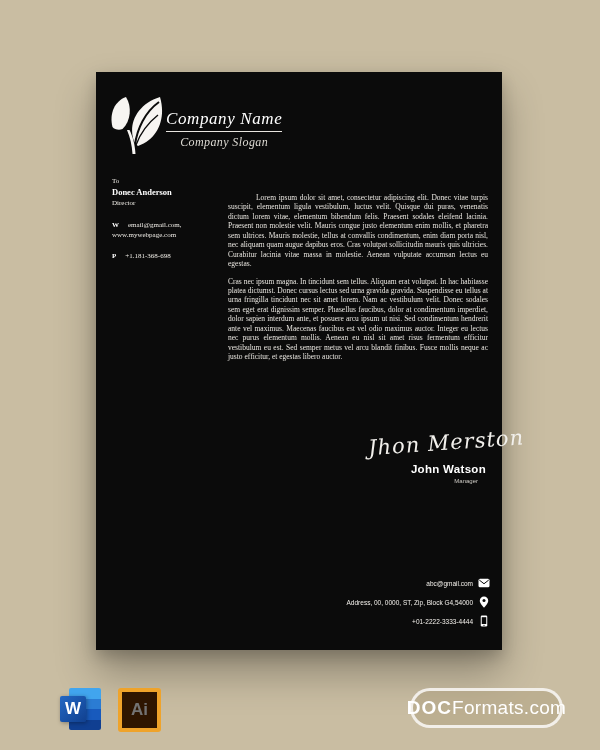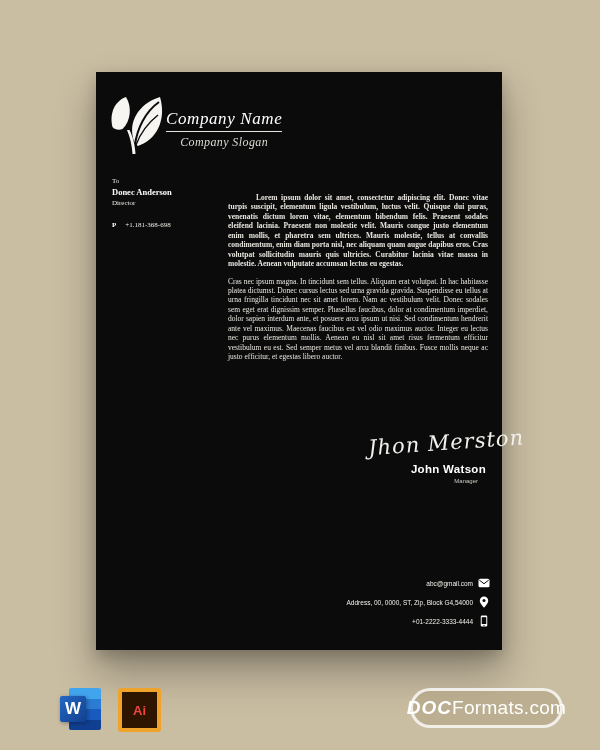--- a/index.html
+++ b/index.html
@@ -35,21 +35,21 @@
   .recipient-name { font-weight:bold; font-size:8.5px; color:#fff; }
   .sb-group { margin-top:11px; }
   .sb-label { font-weight:bold; margin-right:9px; color:#fff; }
 
   
   .letter-body {
     position:absolute; left:132px; top:121px; width:260px;
     font-size:7.5px; line-height:1.26; text-align:justify; color:#e9e6e0;
   }
   .letter-body p { margin-bottom:8px; }
-  .p-first { text-indent:28px;font-weight:bold; }
+  .p-first { text-indent:28px; }
 
   
   .signature { position:absolute; right:16px; top:360px; width:118px; }
   .handwriting {
     font-family:"DejaVu Serif", serif; font-style:italic;
     font-size:21px; color:#f2f0ec; text-align:center;
     transform:rotate(-4deg); letter-spacing:1px; white-space:nowrap;
   }
   .sig-name {
     font-family:"Liberation Sans", sans-serif; font-weight:bold;
@@ -81,31 +81,31 @@
     background:linear-gradient(135deg,#2368c4,#11408f);
     color:#fff; font-family:"Liberation Sans", sans-serif; font-weight:bold; font-size:17px;
     display:flex; align-items:center; justify-content:center;
     box-shadow:1px 1px 4px rgba(0,0,0,.35); border-radius:2px;
   }
 
   .ai-icon {
     width:43px; height:44px; background:#2e1500;
     border:4px solid #efa32a; border-radius:3px;
     display:flex; align-items:center; justify-content:center;
-    color:#ef4444; font-family:"Liberation Sans", sans-serif; font-weight:bold; font-size:13px;
+    color:#737373; font-family:"Liberation Sans", sans-serif; font-weight:bold; font-size:17px;
   }
 
   .site-badge {
     position:absolute; left:410px; top:688px; width:153px; height:40px;
     border:3px solid rgba(255,255,255,.8); border-radius:21px;
     background:rgba(168,152,118,.38);
     display:flex; align-items:center; justify-content:center;
     color:#ffffff; font-family:"Liberation Sans", sans-serif; font-size:19px; letter-spacing:.3px;
   }
-  .badge-bold { font-weight:bold; letter-spacing:1px;font-style:italic; }
+  .badge-bold { font-weight:bold; letter-spacing:1px; }
 </style>
 </head>
 <body>
 
 <div class="canvas">
 
   <div class="page">
 
     <div class="brand">
       <svg class="leaf-logo" viewBox="0 0 54 62" aria-hidden="true">
@@ -123,20 +123,23 @@
         <div class="company-name">Company Name</div>
         <div class="company-slogan">Company Slogan</div>
       </div>
     </div>
 
     <div class="sidebar">
       <div>
         <div>To</div>
         <div class="recipient-name">Donec Anderson</div>
         <div>Director</div>
+      </div>
+      <div class="sb-group">
+        <span class="sb-label">W</span><span>email@gmail.com, www.mywebpage.com</span>
       </div>
       <div class="sb-group">
         <span class="sb-label">P</span><span>+1.181-368-698</span>
       </div>
     </div>
 
     <div class="letter-body">
       <p class="p-first">Lorem ipsum dolor sit amet, consectetur adipiscing elit. Donec vitae turpis suscipit, elementum ligula vestibulum, luctus velit. Quisque dui puras, venenatis dictum lorem vitae, elementum bibendum felis. Praesent sodales eleifend lacinia. Praesent non molestie velit. Mauris congue justo elementum enim mollis, et pharetra sem ultrices. Mauris molestie, tellus at convallis condimentum, enim diam porta nisl, nec aliquam quam augue dapibus eros. Cras volutpat sollicitudin mauris quis ultricies. Curabitur lacinia vitae massa in molestie. Aenean vulputate accumsan lectus eu egestas.</p>
       <p>Cras nec ipsum magna. In tincidunt sem tellus. Aliquam erat volutpat. In hac habitasse platea dictumst. Donec cursus lectus sed urna gravida gravida. Suspendisse eu tellus at urna fringilla tincidunt nec sit amet lorem. Nam ac vestibulum velit. Donec sodales sem eget erat dignissim semper. Phasellus faucibus, dolor at condimentum imperdiet, dolor sapien interdum ante, et posuere arcu ipsum ut nisi. Sed condimentum hendrerit ante vel maximus. Maecenas faucibus est vel odio maximus auctor. Integer eu lectus nec purus elementum mollis. Aenean eu nisl sit amet risus fermentum efficitur vestibulum eu est. Sed semper metus vel arcu blandit finibus. Fusce mollis neque ac justo efficitur, et egestas libero auctor.</p>
     </div>

